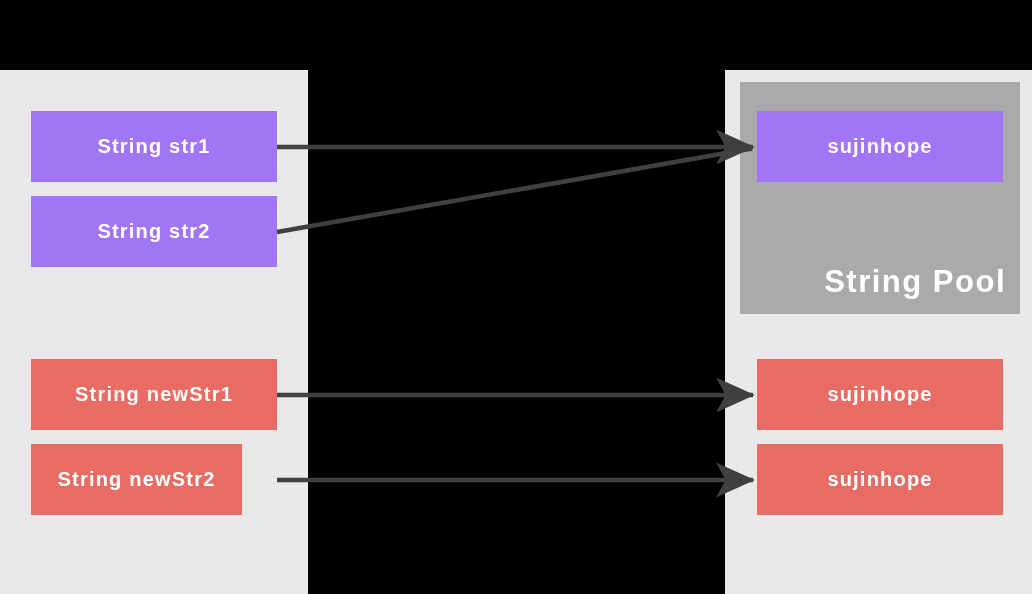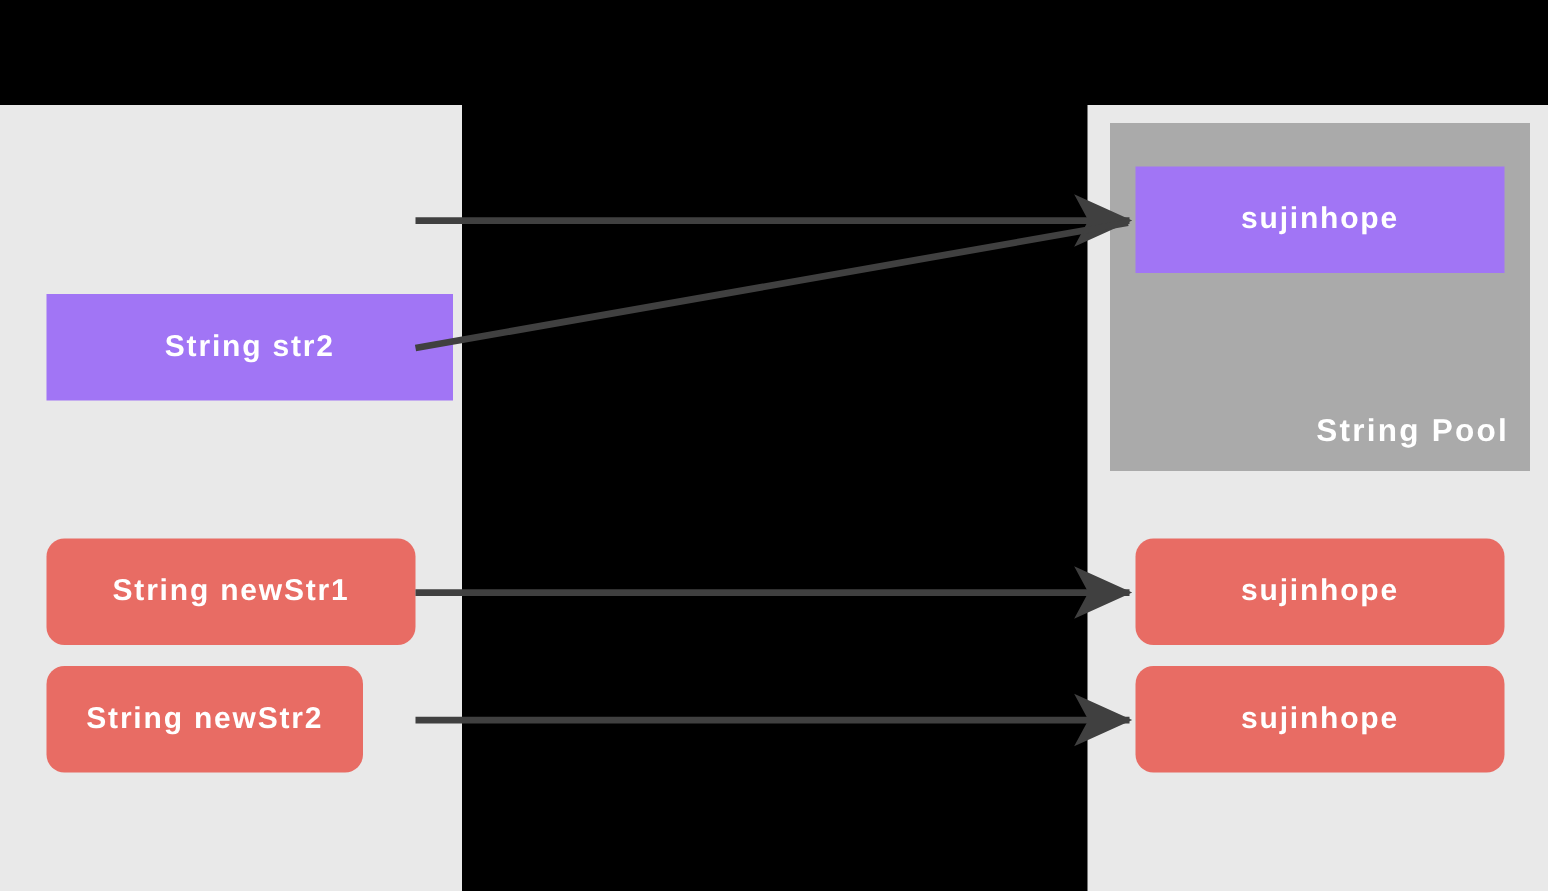--- a/index.html
+++ b/index.html
@@ -28,43 +28,43 @@
     top: 82px;
     width: 280px;
     height: 232px;
     background: #aaaaaa;
   }
   .pool-label {
     position: absolute;
     right: 14px;
     bottom: 14px;
     color: #ffffff;
-    font-size: 21px;
+    font-size: 31px;
     font-weight: bold;
     letter-spacing: 1.5px;
     white-space: nowrap;
   }
 
   .box {
     position: absolute;
     display: flex;
     align-items: center;
     justify-content: center;
     color: #ffffff;
     font-size: 20px;
     font-weight: bold;
     letter-spacing: 1.2px;
     white-space: nowrap;
     box-sizing: border-box;
   }
   .box-purple { background: #a175f5; }
-  .box-red    { background: #e86c64; border-radius: 12px; }
+  .box-red    { background: #e86c64; }
 
   #box-str1     { left: 31px;  top: 111px; width: 246px; height: 71px; }
-  #box-str2     { left: 31px;  top: 196px; width: 271px; height: 71px; }
+  #box-str2     { left: 31px;  top: 196px; width: 246px; height: 71px; }
   #box-newstr1  { left: 31px;  top: 359px; width: 246px; height: 71px; }
   #box-newstr2  { left: 31px;  top: 444px; width: 211px; height: 71px; }
 
   #box-pool-value { left: 757px; top: 111px; width: 246px; height: 71px; }
   #box-heap-1     { left: 757px; top: 359px; width: 246px; height: 71px; }
   #box-heap-2     { left: 757px; top: 444px; width: 246px; height: 71px; }
 
   #arrow-layer {
     position: absolute;
     left: 0; top: 0;
@@ -78,20 +78,23 @@
 
 <div id="canvas">
 
   <div class="panel" id="left-panel"></div>
   <div class="panel" id="right-panel"></div>
 
   <div class="pool-box">
     <span class="pool-label">String  Pool</span>
   </div>
 
+  <div class="box box-purple" id="box-str1">
+    <span>String  str1</span>
+  </div>
 
   <div class="box box-purple" id="box-str2">
     <span>String  str2</span>
   </div>
 
   <div class="box box-red" id="box-newstr1">
     <span>String  newStr1</span>
   </div>
 
   <div class="box box-red" id="box-newstr2">

